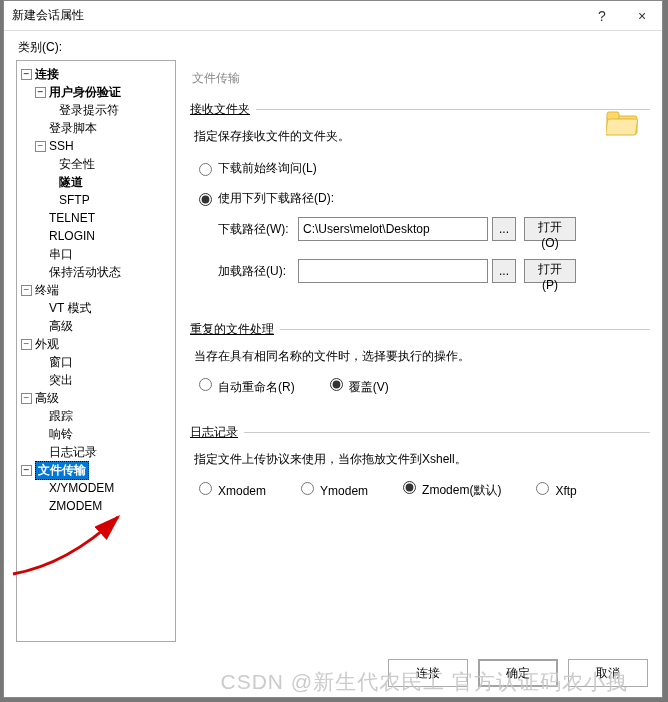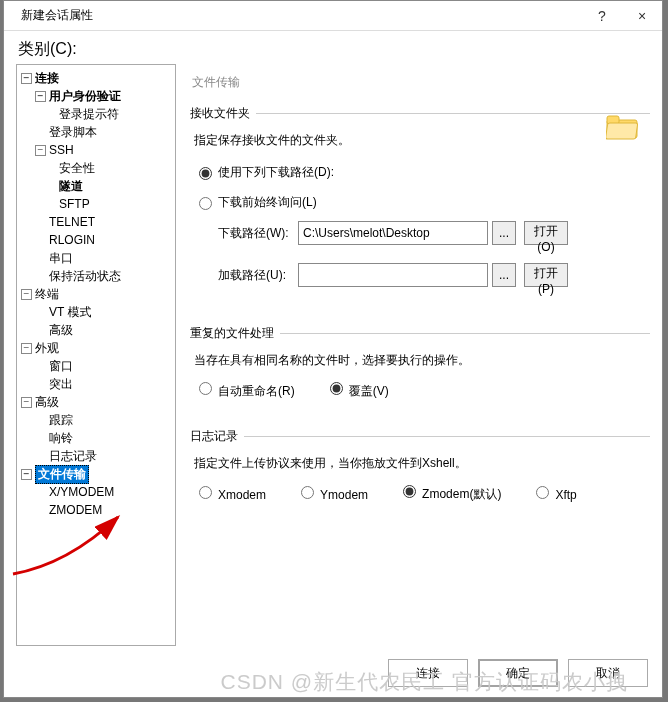--- a/index.html
+++ b/index.html
@@ -1,42 +1,42 @@
 <!DOCTYPE html>
 <html><head>
 <meta charset="utf-8">
 <style>
   * { box-sizing: border-box; font-family: "Microsoft YaHei", "Segoe UI", sans-serif; }
   body { margin: 0; background: #777; width: 668px; height: 702px; position: relative; }
   .dialog { position: absolute; left: 3px; top: 0; width: 660px; height: 698px; background: #fff; border: 1px solid #888; }
-  .titlebar { height: 30px; display: flex; align-items: center; padding-left: 17px; font-size: 12px; border-bottom: 1px solid #ddd; }
+  .titlebar { height: 30px; display: flex; align-items: center; padding-left: 8px; font-size: 12px; border-bottom: 1px solid #ddd; }
   .titlebar .spacer { flex: 1; }
   .titlebar .btn { width: 40px; height: 30px; display: flex; align-items: center; justify-content: center; font-size: 14px; color: #333; }
   .titlebar .help { font-size: 14px; }
-  .catlabel { padding: 8px 14px 4px 14px; font-size: 16px; }
+  .catlabel { padding: 8px 14px 4px 14px; font-size: 12px; }
   .body { display: flex; padding: 0 12px; gap: 14px; }
   .tree { width: 160px; height: 582px; border: 1px solid #aaa; overflow: auto; font-size: 12px; padding: 4px 2px; }
   .tree-row { display: flex; align-items: center; height: 18px; padding-left: 0; white-space: nowrap; cursor: default; }
   .tree-row .pad { display: inline-block; }
   .toggle { width: 11px; height: 11px; border: 1px solid #888; display: inline-flex; align-items: center; justify-content: center; font-size: 10px; line-height: 1; margin-right: 3px; color: #555; background:#fff; }
   .tree-row.bold { font-weight: bold; }
   .tree-row.sel span.lbl { background: #0078d7; color: #fff; padding: 0 2px; border:1px dotted #000; }
   .content { flex: 1; font-size: 12px; position: relative; }
   .panel-title { color: #888; padding: 10px 2px 14px 2px; }
   fieldset.grp { border: none; border-top: 1px solid #ccc; padding: 10px 0 14px 0; margin: 0 0 6px 0; }
-  fieldset.grp legend { padding: 0 6px 0 0; font-size: 12px; color: #000; }
+  fieldset.grp legend { padding: 0 6px 0 0; font-size: 12px; color: #000; text-decoration: underline; }
   .desc { margin: 0 0 10px 4px; }
   .row { display: flex; align-items: center; margin: 4px 0 4px 4px; height: 26px; }
   .radio { margin-right: 6px; accent-color: #333; }
   .row label.rlabel { }
   .subrow { display: flex; align-items: center; margin: 6px 0 18px 28px; }
   .subrow .sublabel { width: 80px; }
   .pathbox { width: 190px; height: 24px; border: 1px solid #888; padding: 2px 4px; font-size: 12px; background:#fff; }
   .dotsbtn { width: 24px; height: 24px; border: 1px solid #888; margin-left: 4px; background:#eee; display:flex; align-items:center; justify-content:center; cursor:pointer; }
-  .openbtn { width: 44px; height: 24px; margin-left: 8px; border: 1px solid #888; background:#eee; cursor:pointer; font-size:12px; }
+  .openbtn { width: 52px; height: 24px; margin-left: 8px; border: 1px solid #888; background:#eee; cursor:pointer; font-size:12px; }
   .folder-icon { position: absolute; right: 10px; top: 50px; }
   .protorow { display: flex; gap: 30px; margin: 8px 4px; align-items: center; }
   .footer { position: absolute; bottom: 10px; right: 14px; display: flex; gap: 10px; }
   .footer button { width: 80px; height: 28px; font-size: 12px; background: #fff; border: 1px solid #aaa; }
   .footer .primary { border: 2px solid #a3a3a3; }
   .watermark { position: absolute; bottom: 6px; right: 40px; color: rgba(200,200,200,0.95); font-size: 21px; pointer-events: none; font-weight:300; letter-spacing:1px; }
   .arrow-svg { position: absolute; left: 4px; top: 508px; pointer-events:none; }
 </style>
 </head>
 <body>
@@ -169,26 +169,26 @@
         <legend>接收文件夹</legend>
         <div class="desc">指定保存接收文件的文件夹。</div>
 
         <svg class="folder-icon" width="34" height="26">
           <rect x="1" y="6" width="30" height="18" rx="2" fill="#ffd968" stroke="#e0b83a"></rect>
           <rect x="1" y="2" width="12" height="8" rx="2" fill="#ffd968" stroke="#e0b83a"></rect>
           <rect x="3" y="9" width="30" height="16" rx="2" fill="#ffe9a8" stroke="#e0b83a" transform="skewX(-8)"></rect>
         </svg>
 
         <div class="row">
+          <input type="radio" class="radio" name="recv" style="">
+          <label class="rlabel">下载前始终询问(L)</label>
+        </div>
+        <div class="row">
           <input type="radio" class="radio" name="recv" checked="" style="">
           <label class="rlabel">使用下列下载路径(D):</label>
-        </div>
-        <div class="row">
-          <input type="radio" class="radio" name="recv" style="">
-          <label class="rlabel">下载前始终询问(L)</label>
         </div>
         <div class="subrow">
           <span class="sublabel">下载路径(W):</span>
           <input class="pathbox" value="C:\Users\melot\Desktop" style="">
           <div class="dotsbtn">...</div>
           <button class="openbtn">打开(O)</button>
         </div>
         <div class="subrow">
           <span class="sublabel">加载路径(U):</span>
           <input class="pathbox" value="" style="">

